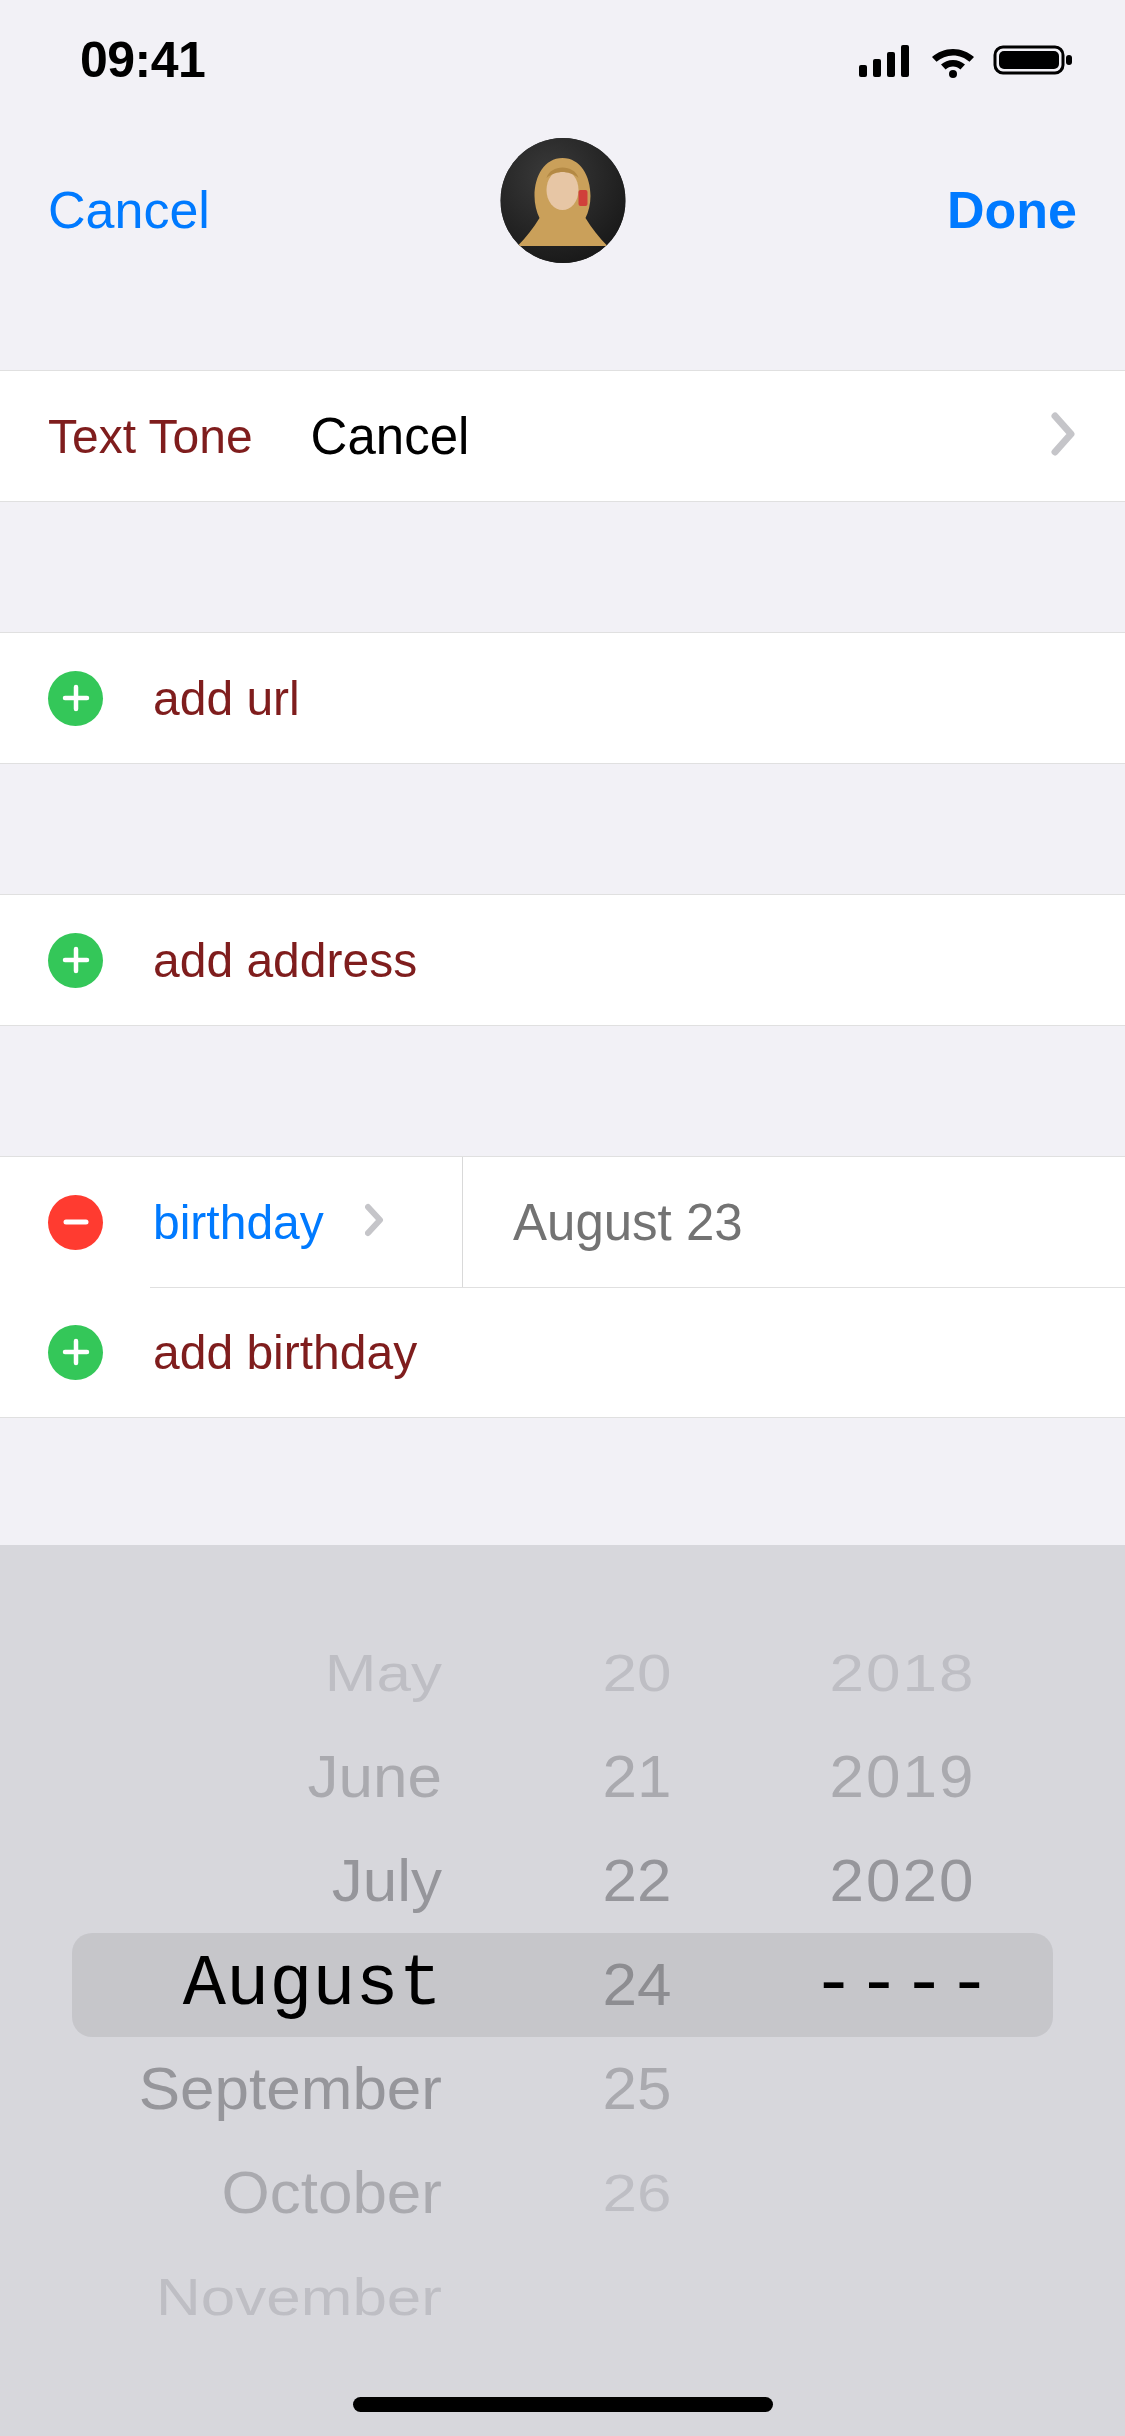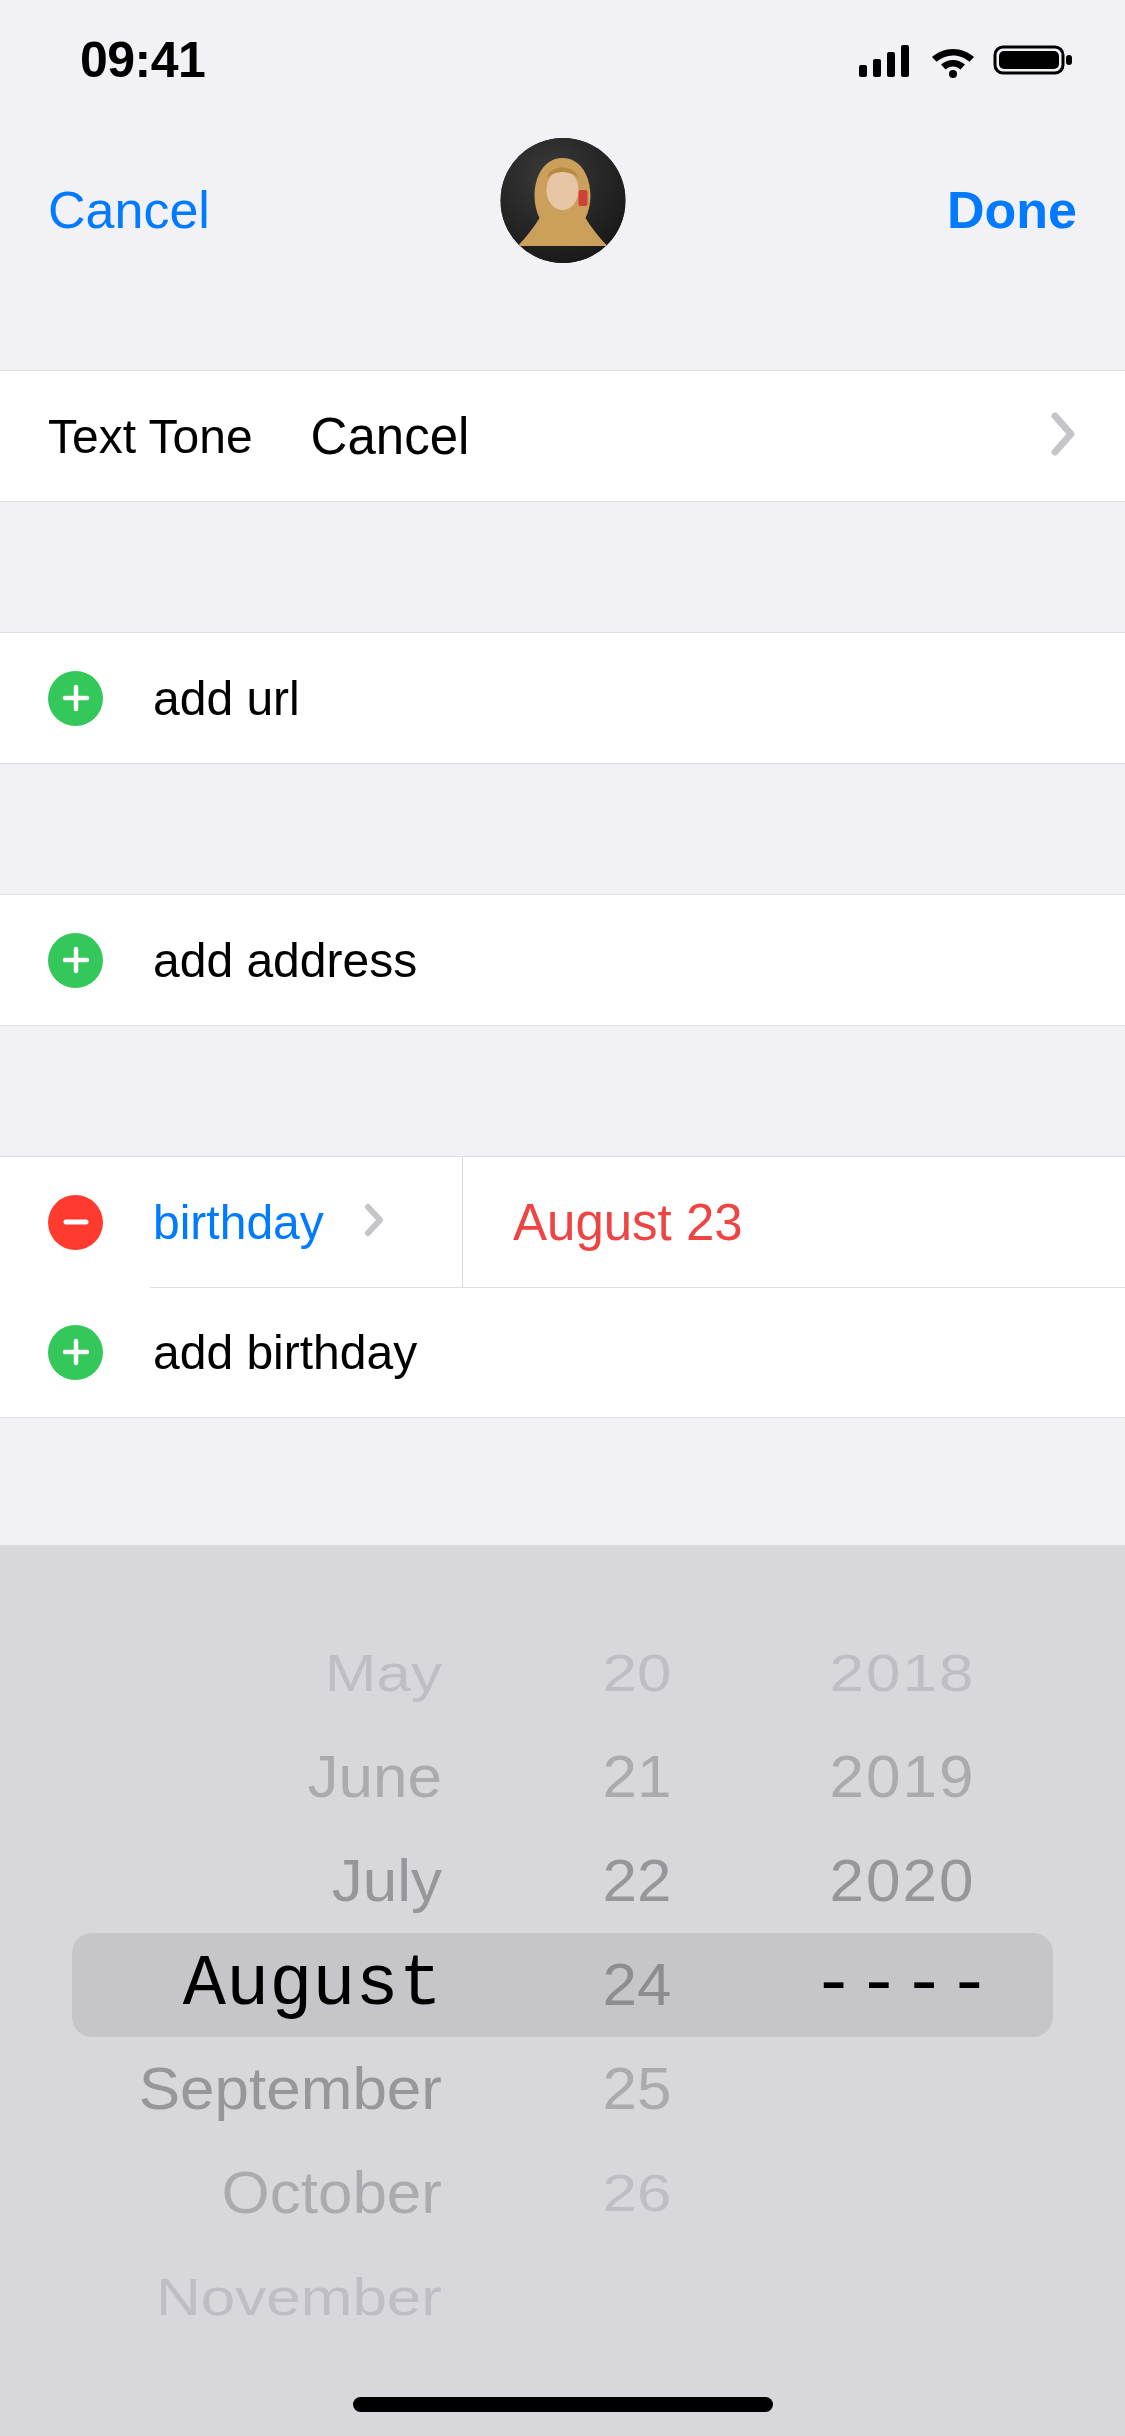--- a/index.html
+++ b/index.html
@@ -69,21 +69,21 @@
   .row {
     display: flex;
     align-items: center;
     min-height: 130px;
     padding: 0 48px;
     position: relative;
   }
 
   .row-label {
     font-size: 48px;
-    color: #000000;
+    color: #7f1d1d;
   }
   .row-value {
     font-size: 51px;
     color: #000;
     margin-left: 58px;
   }
   .chevron {
     position: absolute;
     right: 48px;
     top: 50%;
@@ -124,21 +124,21 @@
   }
   .birthday-label {
     font-size: 48px;
     color: #007aff;
   }
   .birthday-label-chevron {
     margin-left: 18px;
   }
   .birthday-value {
     font-size: 51px;
-    color: #ef4444;
+    color: #737373;
     margin-left: 50px;
   }
   .birthday-group .row-bottom-full {
     display: flex;
     align-items: center;
     min-height: 130px;
     padding: 0 48px;
     position: relative;
   }
   .birthday-group .hairline-inset {

